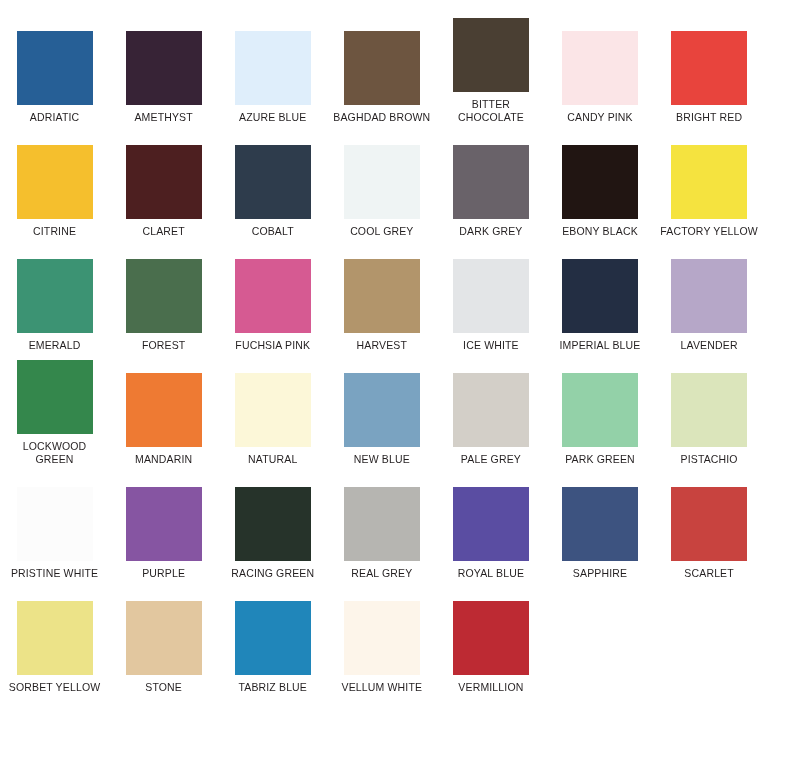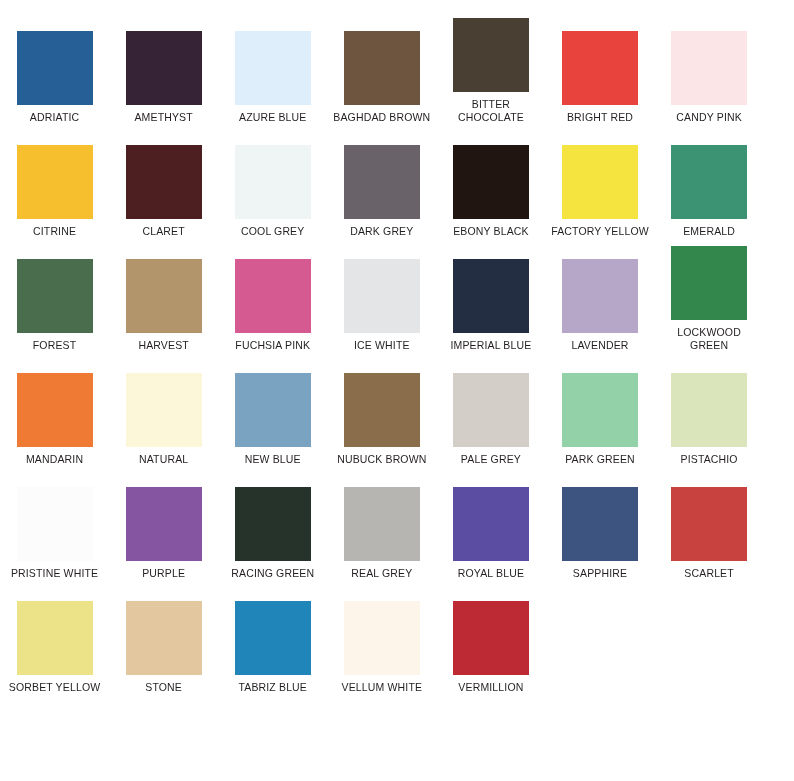--- a/index.html
+++ b/index.html
@@ -70,36 +70,40 @@
     </div>
     <div class="swatch-cell">
       <div class="swatch-chip" style="background-color: rgb(109, 85, 64);"></div>
       <div class="swatch-label">BAGHDAD BROWN</div>
     </div>
     <div class="swatch-cell">
       <div class="swatch-chip" style="background-color: rgb(74, 63, 51);"></div>
       <div class="swatch-label">BITTER CHOCOLATE</div>
     </div>
     <div class="swatch-cell">
+      <div class="swatch-chip" style="background-color: rgb(251, 229, 231);"></div>
+      <div class="swatch-label">CANDY PINK</div>
+    </div>
+    <div class="swatch-cell">
       <div class="swatch-chip" style="background-color: rgb(232, 68, 61);"></div>
       <div class="swatch-label">BRIGHT RED</div>
     </div>
     <div class="swatch-cell">
-      <div class="swatch-chip" style="background-color: rgb(251, 229, 231);"></div>
-      <div class="swatch-label">CANDY PINK</div>
-    </div>
-    <div class="swatch-cell">
       <div class="swatch-chip" style="background-color: rgb(245, 191, 45);"></div>
       <div class="swatch-label">CITRINE</div>
     </div>
     <div class="swatch-cell">
       <div class="swatch-chip" style="background-color: rgb(77, 31, 32);"></div>
       <div class="swatch-label">CLARET</div>
     </div>
     <div class="swatch-cell">
+      <div class="swatch-chip" style="background-color: rgb(46, 60, 76);"></div>
+      <div class="swatch-label">COBALT</div>
+    </div>
+    <div class="swatch-cell">
       <div class="swatch-chip" style="background-color: rgb(239, 244, 244);"></div>
       <div class="swatch-label">COOL GREY</div>
     </div>
     <div class="swatch-cell">
       <div class="swatch-chip" style="background-color: rgb(105, 98, 105);"></div>
       <div class="swatch-label">DARK GREY</div>
     </div>
     <div class="swatch-cell">
       <div class="swatch-chip" style="background-color: rgb(33, 21, 18);"></div>
       <div class="swatch-label">EBONY BLACK</div>
@@ -110,28 +114,28 @@
     </div>
     <div class="swatch-cell">
       <div class="swatch-chip" style="background-color: rgb(60, 147, 115);"></div>
       <div class="swatch-label">EMERALD</div>
     </div>
     <div class="swatch-cell">
       <div class="swatch-chip" style="background-color: rgb(74, 110, 77);"></div>
       <div class="swatch-label">FOREST</div>
     </div>
     <div class="swatch-cell">
+      <div class="swatch-chip" style="background-color: rgb(214, 90, 146);"></div>
+      <div class="swatch-label">FUCHSIA PINK</div>
+    </div>
+    <div class="swatch-cell">
       <div class="swatch-chip" style="background-color: rgb(178, 149, 107);"></div>
       <div class="swatch-label">HARVEST</div>
     </div>
     <div class="swatch-cell">
-      <div class="swatch-chip" style="background-color: rgb(214, 90, 146);"></div>
-      <div class="swatch-label">FUCHSIA PINK</div>
-    </div>
-    <div class="swatch-cell">
       <div class="swatch-chip" style="background-color: rgb(227, 229, 231);"></div>
       <div class="swatch-label">ICE WHITE</div>
     </div>
     <div class="swatch-cell">
       <div class="swatch-chip" style="background-color: rgb(35, 46, 67);"></div>
       <div class="swatch-label">IMPERIAL BLUE</div>
     </div>
     <div class="swatch-cell">
       <div class="swatch-chip" style="background-color: rgb(182, 167, 200);"></div>
       <div class="swatch-label">LAVENDER</div>
@@ -146,24 +150,20 @@
     </div>
     <div class="swatch-cell">
       <div class="swatch-chip" style="background-color: rgb(252, 247, 216);"></div>
       <div class="swatch-label">NATURAL</div>
     </div>
     <div class="swatch-cell">
       <div class="swatch-chip" style="background-color: rgb(122, 163, 193);"></div>
       <div class="swatch-label">NEW BLUE</div>
     </div>
     <div class="swatch-cell">
-      <div class="swatch-chip" style="background-color: rgb(138, 109, 74);"></div>
-      <div class="swatch-label">NUBUCK BROWN</div>
-    </div>
-    <div class="swatch-cell">
       <div class="swatch-chip" style="background-color: rgb(211, 207, 200);"></div>
       <div class="swatch-label">PALE GREY</div>
     </div>
     <div class="swatch-cell">
       <div class="swatch-chip" style="background-color: rgb(147, 209, 168);"></div>
       <div class="swatch-label">PARK GREEN</div>
     </div>
     <div class="swatch-cell">
       <div class="swatch-chip" style="background-color: rgb(219, 229, 187);"></div>
       <div class="swatch-label">PISTACHIO</div>

